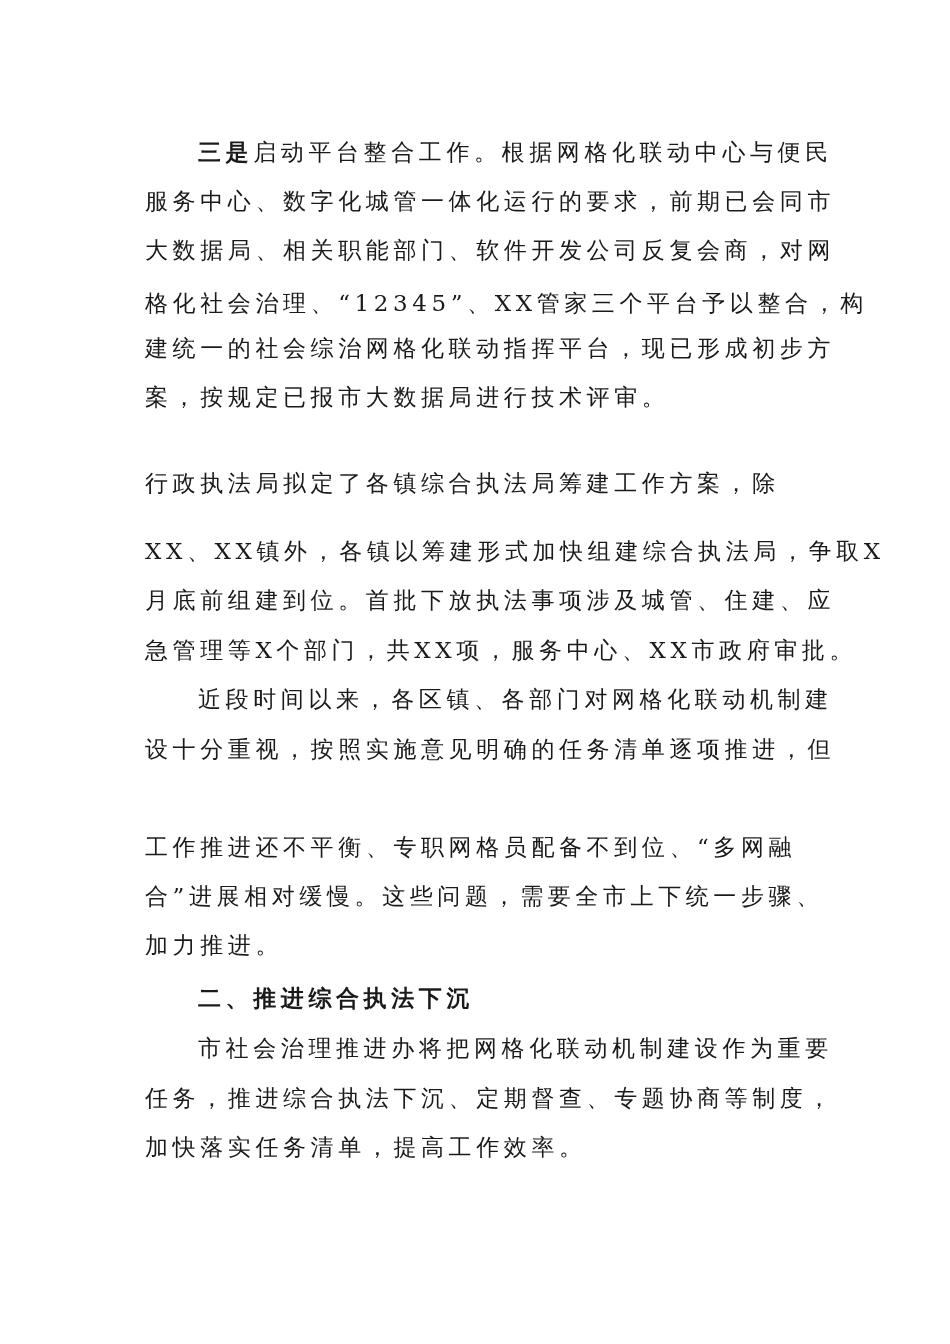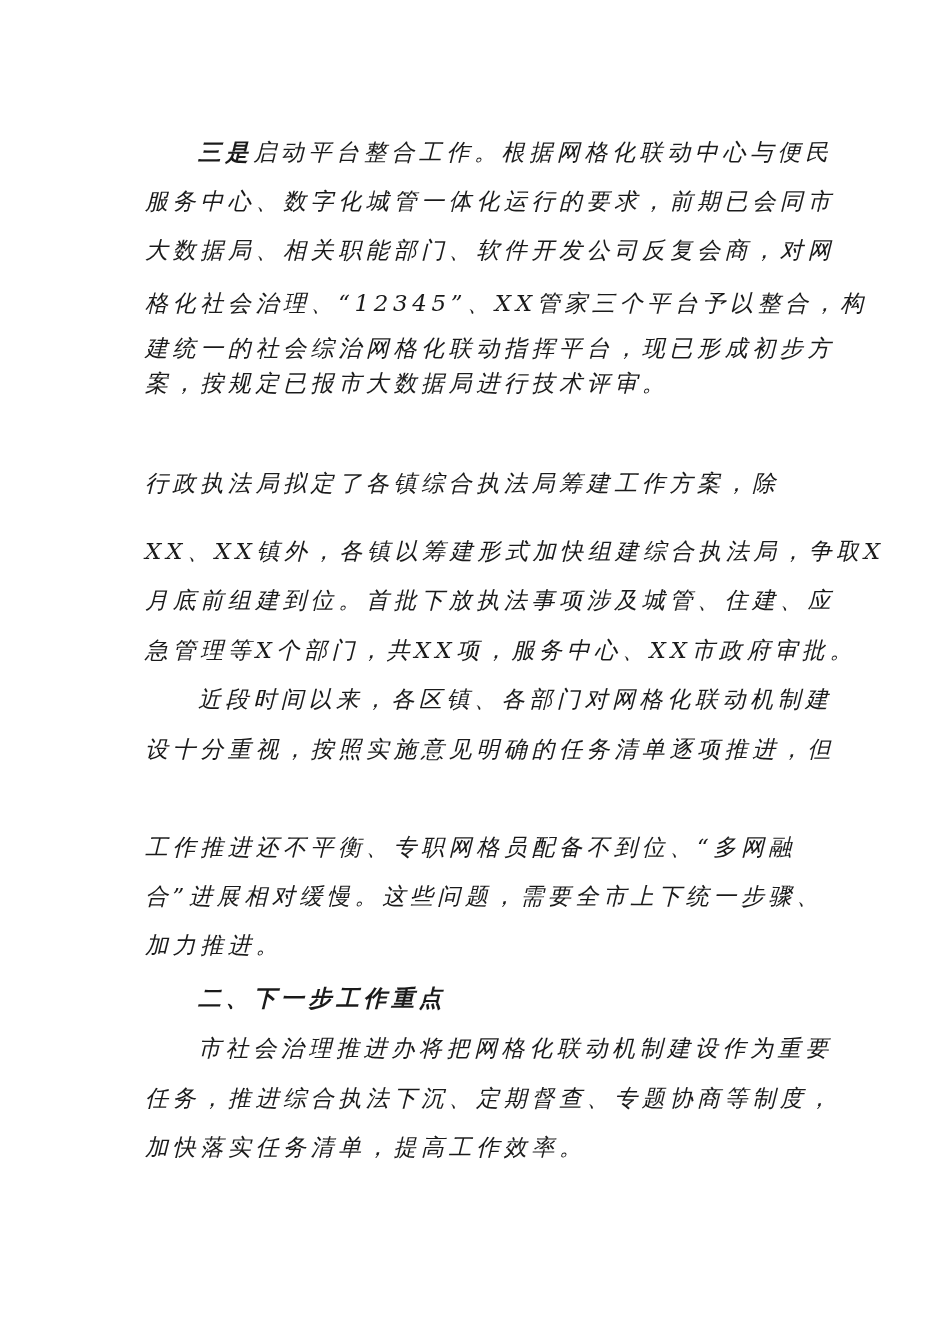--- a/index.html
+++ b/index.html
@@ -1,49 +1,49 @@
 <!DOCTYPE html>
 <html><head>
   <meta charset="utf-8">
   <style>
     html, body { margin:0; padding:0; background:#ffffff; }
     body { width:950px; height:1344px; position:relative; overflow:hidden; }
-    .page { position:absolute; left:0; top:0; width:950px; height:1344px; background:#fff;font-style:italic; }
+    .page { position:absolute; left:0; top:0; width:950px; height:1344px; background:#fff; }
     .line {
       position:absolute; left:145px;
       font-family:"DejaVu Serif", "Liberation Serif", serif;
       font-size:23px; line-height:30px; color:#1a1a1a;
       white-space:nowrap; letter-spacing:4.6px;
     }
     .indent { left:198px; }
     .bold { font-weight:bold; }
     .heading { font-family:"DejaVu Sans", "Liberation Sans", sans-serif; font-weight:bold; }
   </style>
 </head>
 <body>
 
 <div class="page">
 
   <div class="line indent" style="top:137px"><span class="bold">三是</span><span>启动平台整合工作。根据网格化联动中心与便民</span></div>
   <div class="line" style="top:186px">服务中心、数字化城管一体化运行的要求，前期已会同市</div>
   <div class="line" style="top:235px">大数据局、相关职能部门、软件开发公司反复会商，对网</div>
   <div class="line" style="top:288px">格化社会治理、“12345”、XX管家三个平台予以整合，构</div>
   <div class="line" style="top:333px">建统一的社会综治网格化联动指挥平台，现已形成初步方</div>
-  <div class="line" style="top:368px">案，按规定已报市大数据局进行技术评审。</div>
+  <div class="line" style="top:382px">案，按规定已报市大数据局进行技术评审。</div>
 
   <div class="line" style="top:468px">行政执法局拟定了各镇综合执法局筹建工作方案，除</div>
   <div class="line" style="top:536px">XX、XX镇外，各镇以筹建形式加快组建综合执法局，争取X</div>
   <div class="line" style="top:585px">月底前组建到位。首批下放执法事项涉及城管、住建、应</div>
   <div class="line" style="top:635px">急管理等X个部门，共XX项，服务中心、XX市政府审批。</div>
 
   <div class="line indent" style="top:684px">近段时间以来，各区镇、各部门对网格化联动机制建</div>
   <div class="line" style="top:734px">设十分重视，按照实施意见明确的任务清单逐项推进，但</div>
   <div class="line" style="top:832px">工作推进还不平衡、专职网格员配备不到位、“多网融</div>
   <div class="line" style="top:881px">合”进展相对缓慢。这些问题，需要全市上下统一步骤、</div>
   <div class="line" style="top:930px">加力推进。</div>
 
-  <div class="line indent heading" style="top:983px">二、下一步工作重点</div>
+  <div class="line indent heading" style="top:983px">二、推进综合执法下沉</div>
 
   <div class="line indent" style="top:1033px">市社会治理推进办将把网格化联动机制建设作为重要</div>
   <div class="line" style="top:1083px">任务，推进综合执法下沉、定期督查、专题协商等制度，</div>
   <div class="line" style="top:1132px">加快落实任务清单，提高工作效率。</div>
 
 </div>
 
 </body></html>

